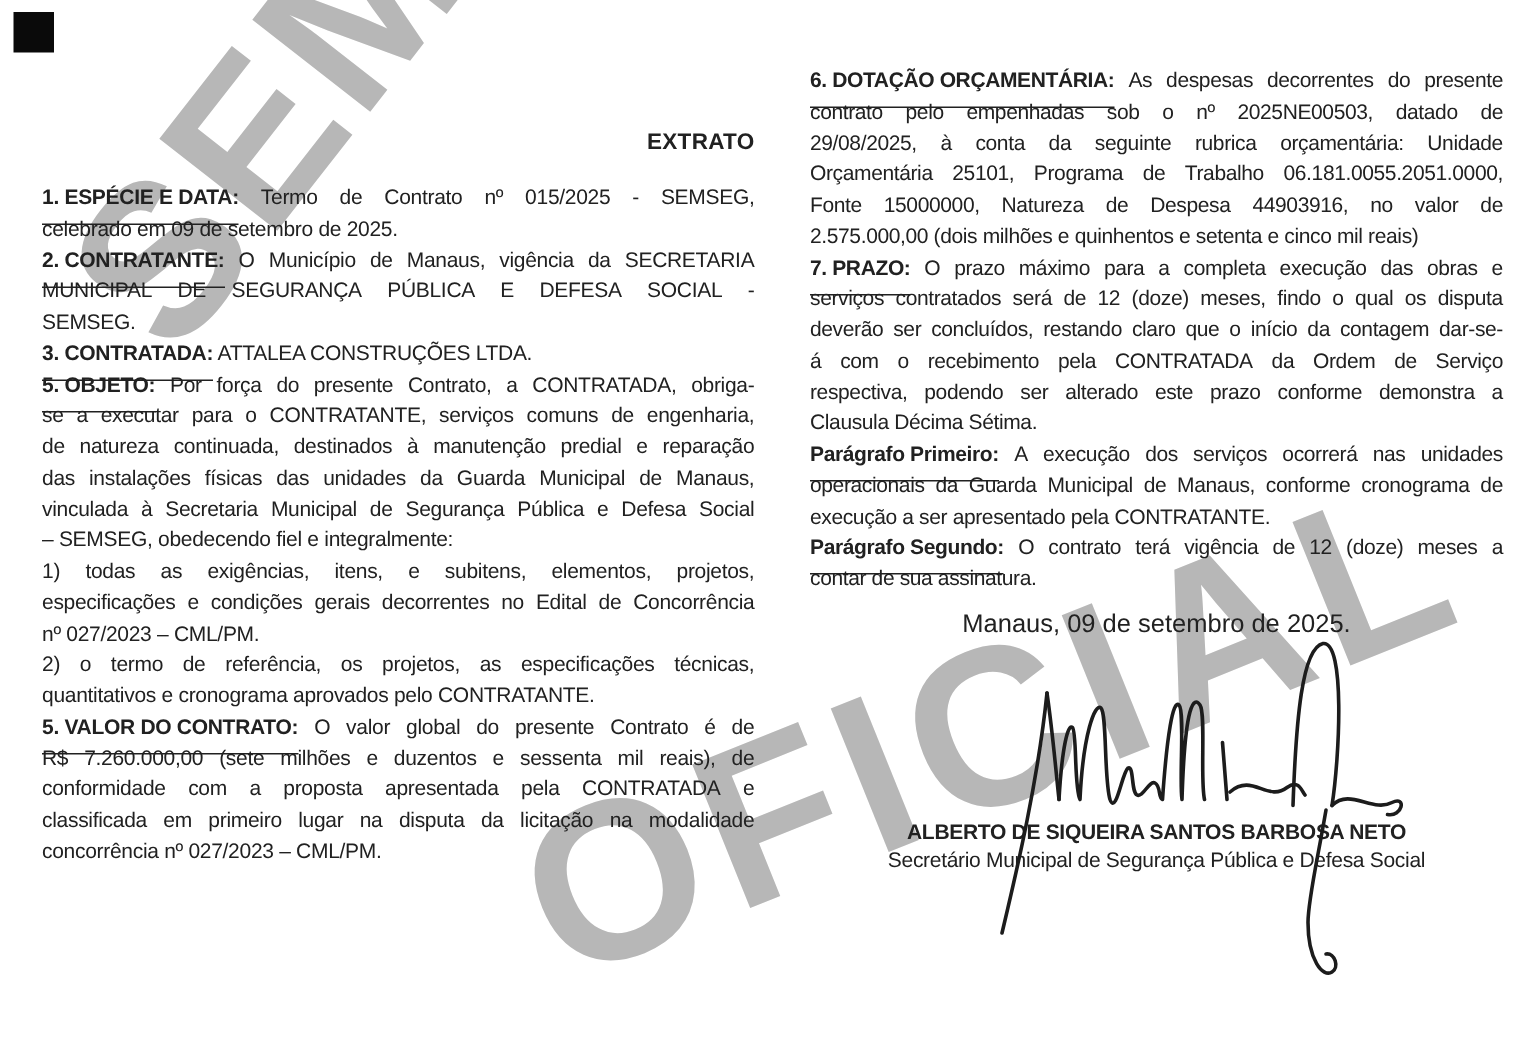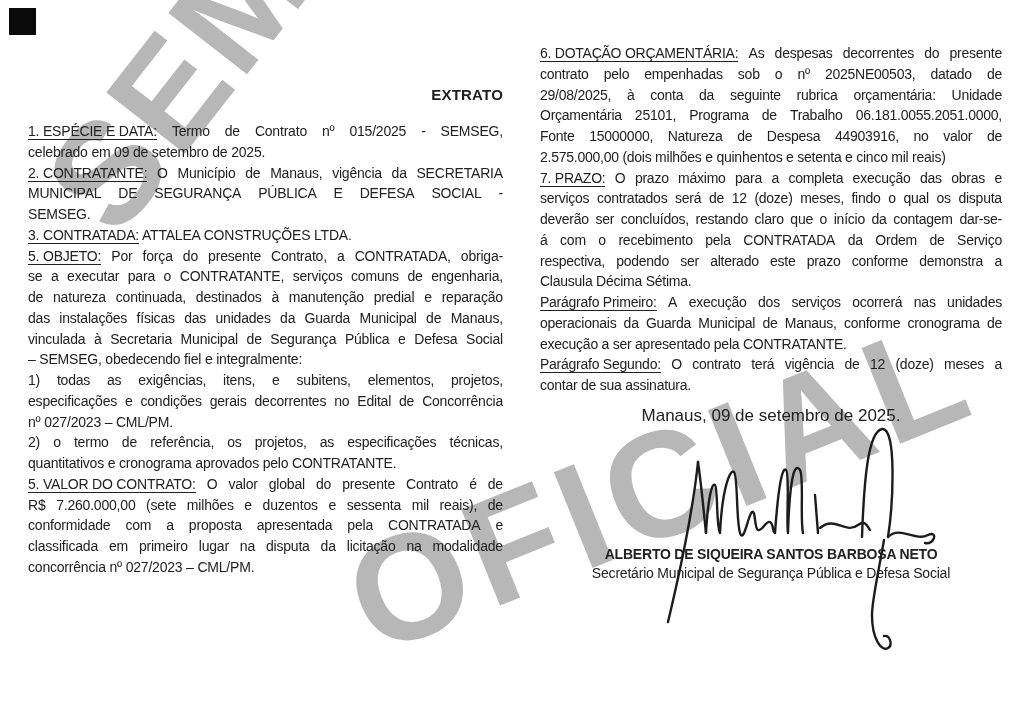--- a/index.html
+++ b/index.html
@@ -46,23 +46,23 @@
     letter-spacing:0.2px;
   }
   
   .ln{
     display:flex;justify-content:space-between;align-items:baseline;
     height:20.75px;
   }
   .ln.end{display:block;white-space:pre-wrap;}
   .ln span{white-space:pre;}
   .hd{
-    font-weight:400;
+    font-weight:700;
     border-bottom:1.4px solid #212121;
-    padding-bottom:0px;
+    padding-bottom:10px;
   }
   
   .date-line{
     position:absolute;left:540px;top:406px;width:462px;
     text-align:center;font-size:17px;z-index:1;
   }
   .sig-name{
     position:absolute;left:540px;top:546px;width:462px;
     text-align:center;font-size:14px;font-weight:700;z-index:1;
     letter-spacing:-0.2px;

